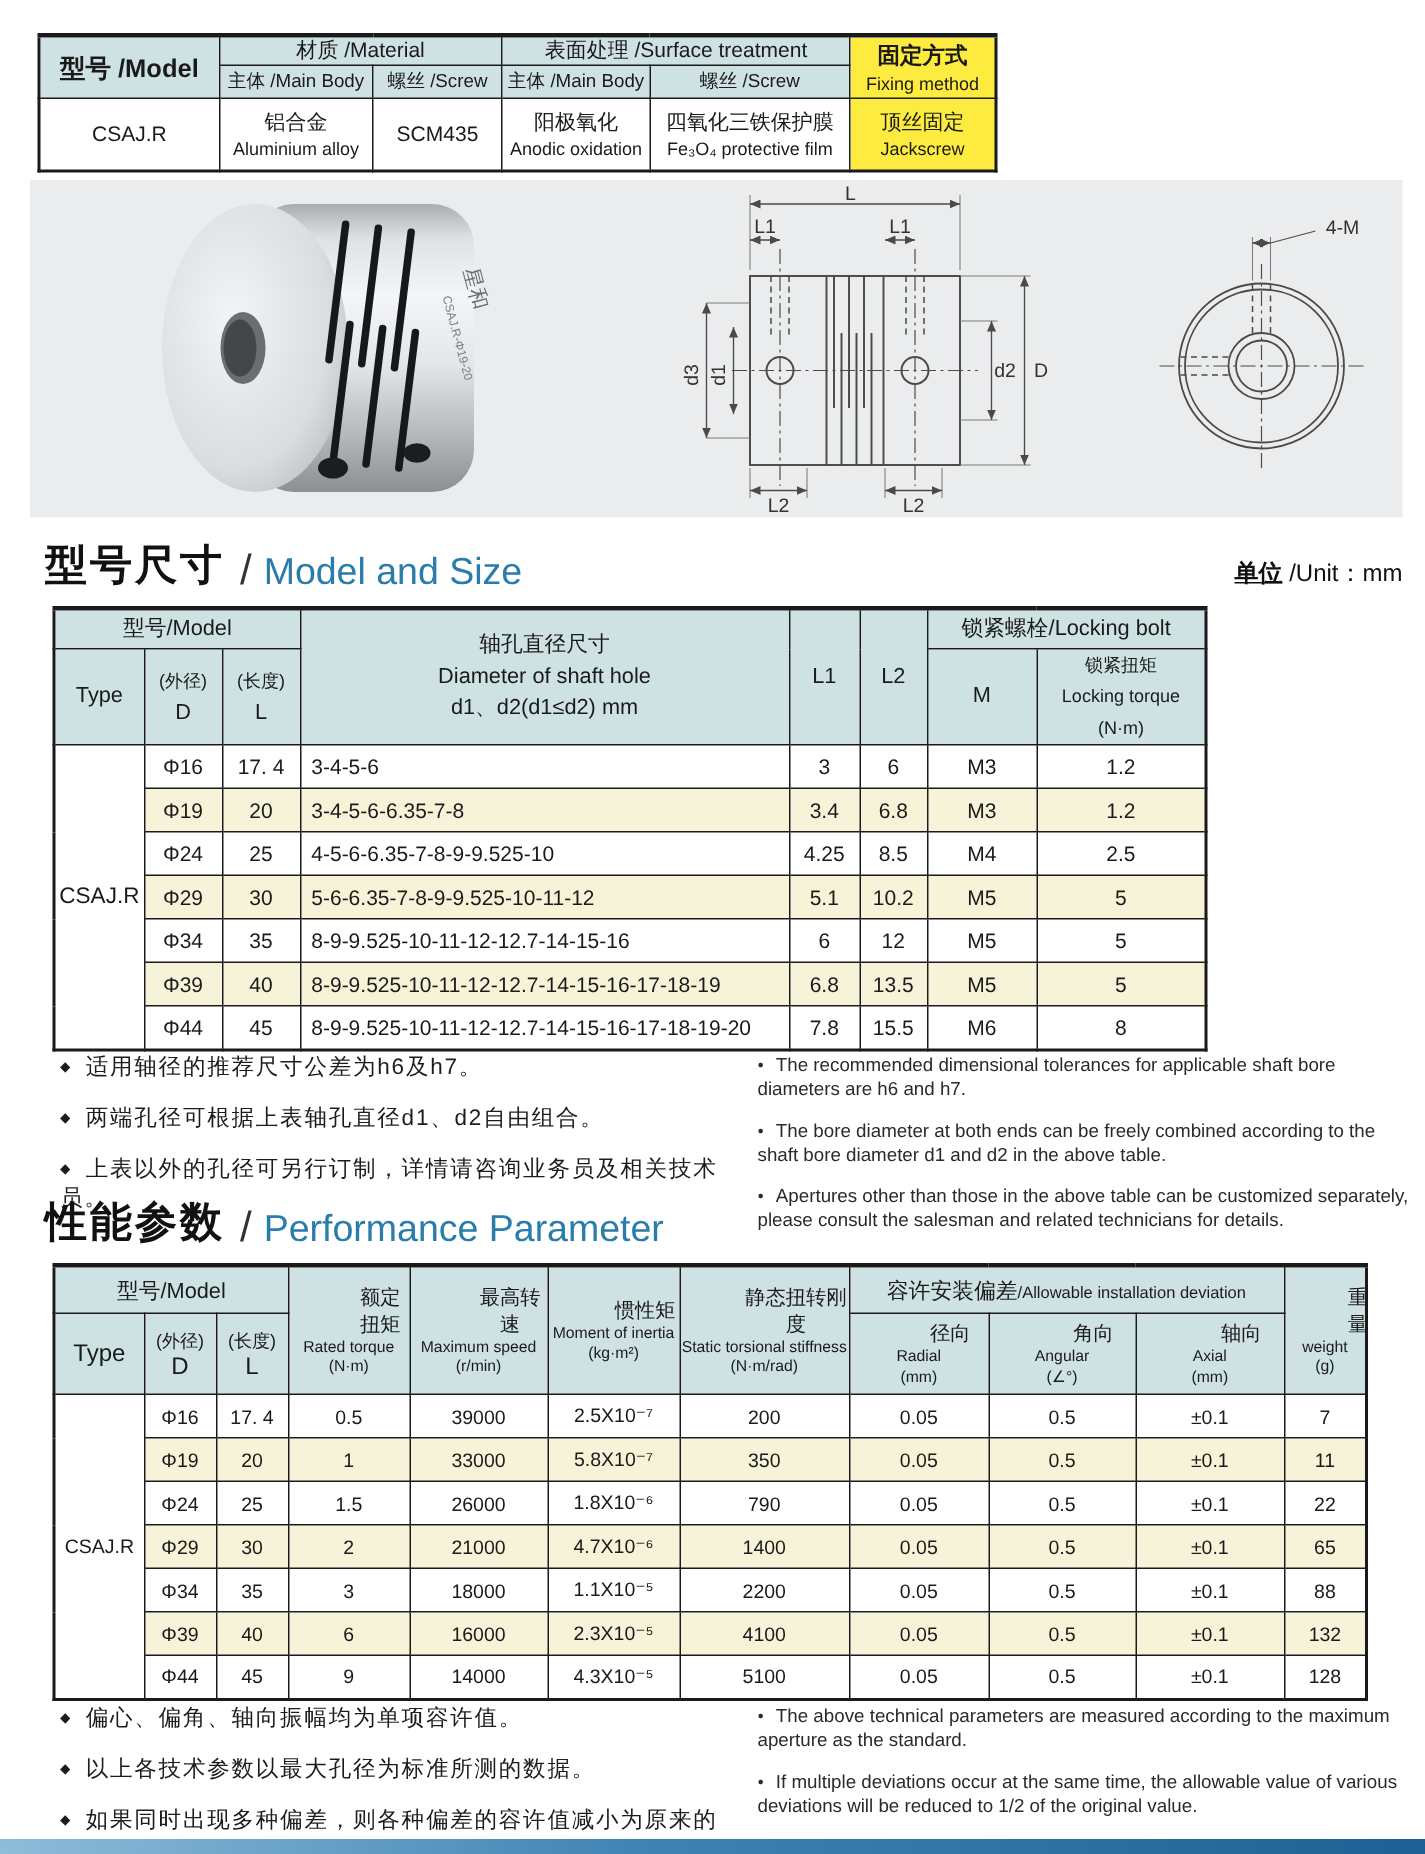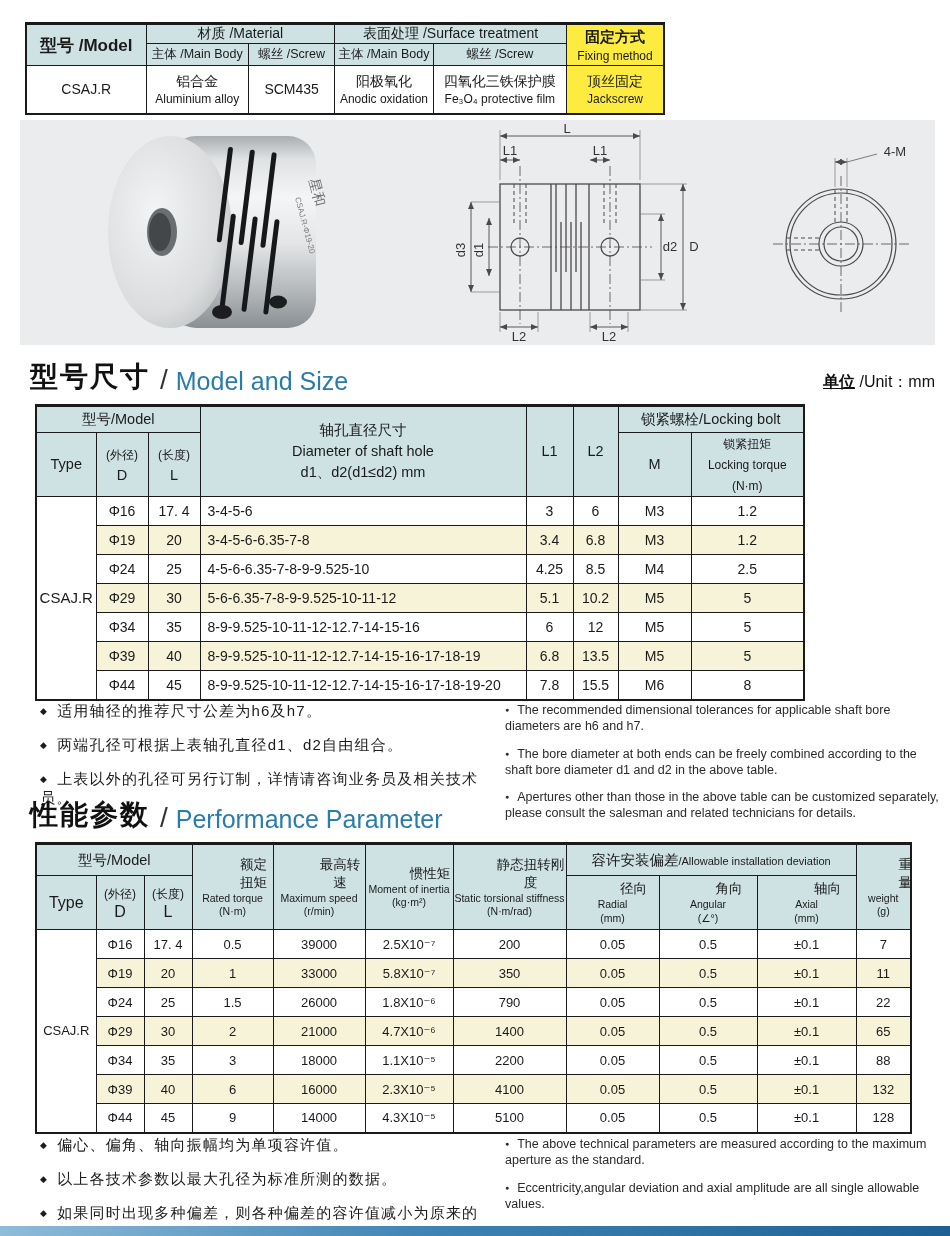--- a/index.html
+++ b/index.html
@@ -547,19 +547,18 @@
   </table>
 
   <div class="notes-row" style="left:40px;top:1136px">
     <ul class="notes notes-zh">
         <li>偏心、偏角、轴向振幅均为单项容许值。</li>
         <li>以上各技术参数以最大孔径为标准所测的数据。</li>
         <li>如果同时出现多种偏差，则各种偏差的容许值减小为原来的1/2。</li>
       </ul>
     <ul class="notes notes-en">
         <li>The above technical parameters are measured according to the maximum aperture as the standard.</li>
-        <li>Eccentricity,angular deviation and axial amplitude are all single allowable values.</li>
         <li>If multiple deviations occur at the same time, the allowable value of various deviations will be reduced to 1/2 of the original value.</li>
       </ul>
   </div>
 
   <div class="footer-bar"></div>
 </div>
 
 </body></html>

